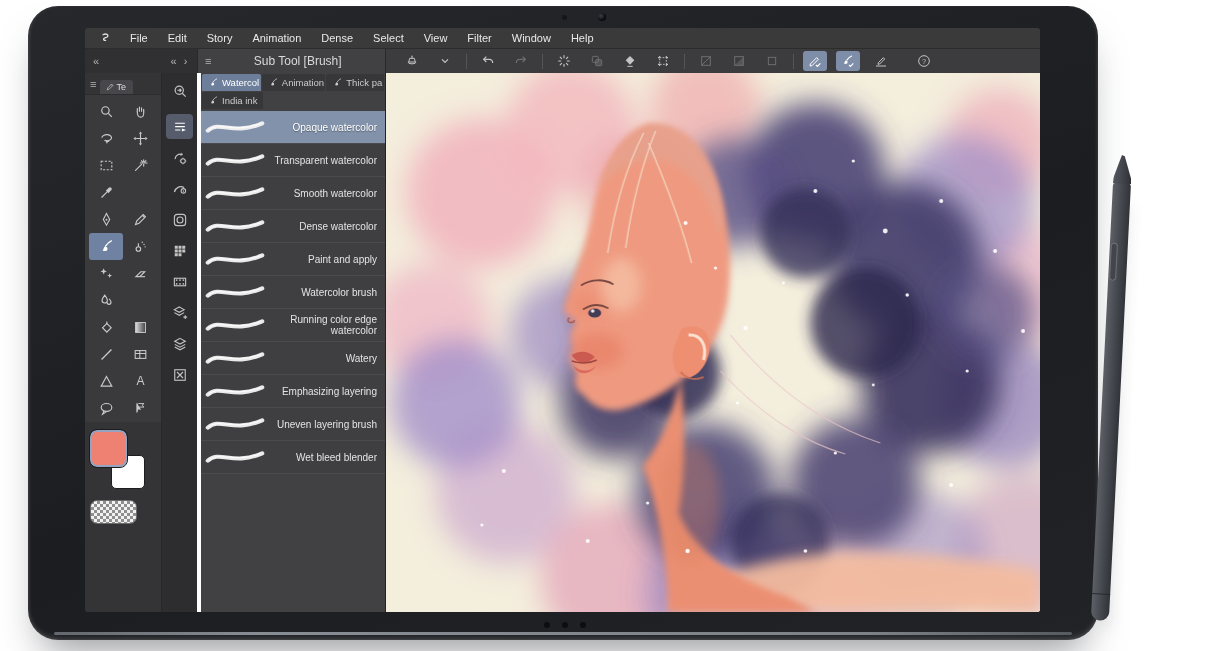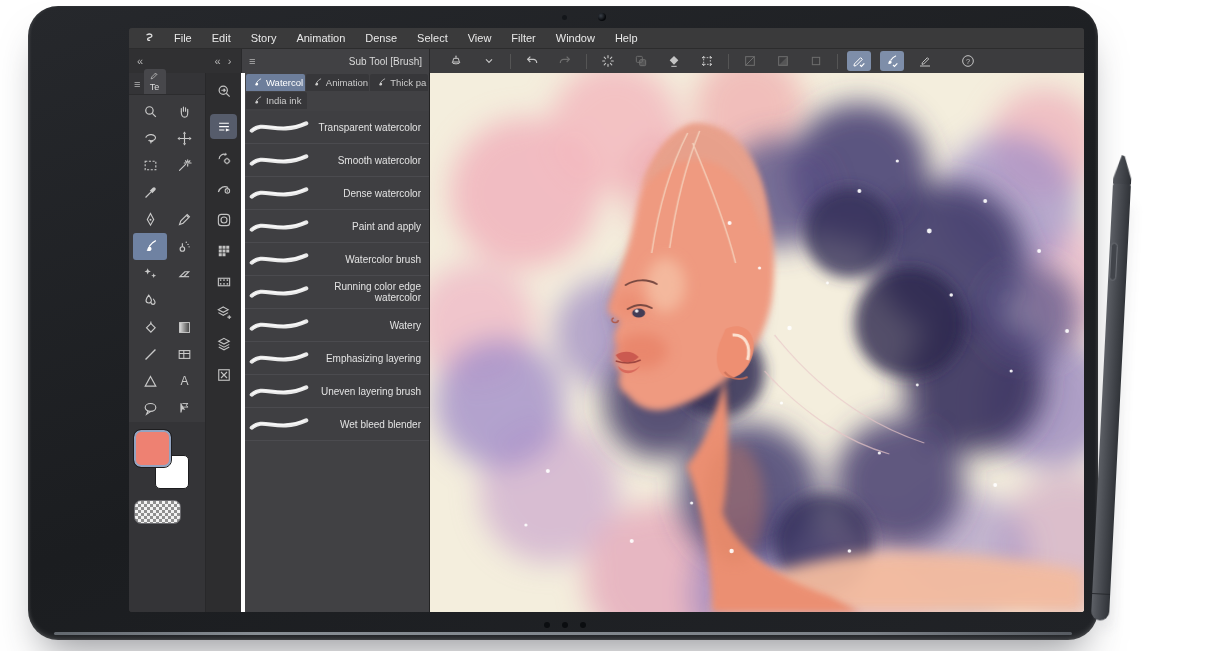--- a/index.html
+++ b/index.html
@@ -21,51 +21,51 @@
     background:linear-gradient(90deg,#6f757c,#9aa1a8 20%,#8d939a 80%,#5f646b);
     opacity:.85;
   }
   .cam{position:absolute;border-radius:50%;}
   .cam-main{left:570px;top:7px;width:8px;height:8px;background:radial-gradient(circle at 35% 35%,#3a4048,#07090c 65%);}
   .cam-sensor{left:534px;top:9px;width:5px;height:5px;background:#101317;opacity:.8;}
   .pogo{position:absolute;bottom:12px;width:6px;height:6px;border-radius:50%;background:#0b0d10;}
   
   .screen{
     position:absolute;left:57px;top:22px;width:955px;height:584px;
-    background:#333;border-radius:3px;overflow:hidden;margin-left:44px;
+    background:#333;border-radius:3px;overflow:hidden;
   }
   
   .menubar{position:absolute;left:0;top:0;right:0;height:21px;background:#3a3a3b;
     display:flex;align-items:center;padding-left:12px;color:#e9e9e9;font-size:11px;border-bottom:1px solid #2c2c2d;box-sizing:border-box;}
   .logo{display:flex;align-items:center;margin-right:8px;color:#dcdcdc;}
   .logo svg{width:15px;height:15px;}
   .menu-items{display:flex;}
   .menu-item{padding:0 10px;line-height:20px;cursor:default;}
   
   .headerstrip{position:absolute;left:0;top:21px;right:0;height:24px;display:flex;color:#c6c6c6;}
   .hs{box-sizing:border-box;height:24px;}
   .hs-palette{width:76px;background:#303032;display:flex;align-items:center;padding-left:8px;}
   .hs-cmd{width:36px;background:#303032;display:flex;align-items:center;justify-content:center;gap:7px;}
   .hs-subtool{width:188px;background:#414144;display:flex;align-items:center;gap:6px;padding:0 7px;border-left:1px solid #29292b;}
-  .hs-title{flex:1;text-align:right;font-size:10px;color:#d9d9d9;}
+  .hs-title{flex:1;text-align:center;font-size:12px;color:#d9d9d9;}
   .hglyph{font-size:11px;line-height:1;color:#b5b5b5;}
   .hs-toolbar{flex:1;background:#3c3c3e;display:flex;align-items:center;gap:9px;padding:0 14px;border-left:1px solid #29292b;}
   .tb-item{width:24px;height:20px;display:flex;align-items:center;justify-content:center;color:#c4c4c4;border-radius:3px;flex:none;}
   .tb-item svg{width:16px;height:16px;}
   .tb-item.disabled{color:#6e6e6e;}
   .tb-item.selected{background:#7e8ea9;color:#fff;}
   .tb-item.divider{width:1px;height:15px;background:#555;border-radius:0;}
   .tb-item.help{margin-left:10px;}
   
   .bodyrow{position:absolute;left:0;top:45px;right:0;bottom:0;display:flex;}
   
   .palette{width:76px;background:#343437;display:flex;flex-direction:column;box-sizing:border-box;}
   .pal-head{height:21px;display:flex;align-items:flex-end;padding-left:5px;gap:4px;}
   .pal-head .hglyph{margin-bottom:4px;}
-  .pal-tab{display:flex;align-items:center;gap:1px;background:#47474b;border-radius:3px 3px 0 0;padding:2px 7px 2px 5px;font-size:9px;color:#ddd;flex-direction:column;}
+  .pal-tab{display:flex;align-items:center;gap:1px;background:#47474b;border-radius:3px 3px 0 0;padding:2px 7px 2px 5px;font-size:9px;color:#ddd;}
   .pal-tab svg{width:10px;height:10px;color:#ccc;}
   .tools{display:grid;grid-template-columns:repeat(2,1fr);padding:3px 4px 0;background:#3a3a3d;margin:0 0 0 0;border-top:1px solid #2c2c2e;}
   .tool{height:27px;display:flex;align-items:center;justify-content:center;color:#c9c9c9;border-radius:3px;}
   .tool svg{width:17px;height:17px;}
   .tool.selected{background:#6f82a2;color:#fff;}
   .tool.blank{visibility:hidden;}
   .swatches{position:relative;height:108px;margin-top:8px;flex:none;}
   .sw{position:absolute;box-sizing:border-box;}
   .sw1{left:5px;top:0;width:37px;height:37px;border:2px solid #93a3c0;outline:1px solid #1d1d1f;border-radius:7px;z-index:2;}
   .sw2{left:26px;top:25px;width:34px;height:34px;border:1px solid #1d1d1f;border-radius:5px;z-index:1;}
@@ -730,20 +730,27 @@
 
         <span class="stab">
             <svg>
                 <use href="#i-brush"></use>
               </svg>
             <span class="stab-label">India ink</span>
           </span>
           </div>
         <div class="brushlist">
 
+        <div class="brow selected">
+            <svg class="stroke" viewBox="0 0 64 22" preserveAspectRatio="none">
+              <path class="s1" d="M4 15 C16 3 30 21 60 7"></path>
+              <path class="s2" d="M5 14 C17 5 30 18 58 7.5"></path>
+            </svg>
+            <span class="blabel">Opaque watercolor</span>
+          </div>
             <div class="brow">
             <svg class="stroke" viewBox="0 0 64 22" preserveAspectRatio="none">
               <path class="s1" d="M4 15 C16 3 30 21 60 7"></path>
               <path class="s2" d="M5 14 C17 5 30 18 58 7.5"></path>
             </svg>
             <span class="blabel">Transparent watercolor</span>
           </div>
             <div class="brow">
             <svg class="stroke" viewBox="0 0 64 22" preserveAspectRatio="none">
               <path class="s1" d="M4 15 C16 3 30 21 60 7"></path>

